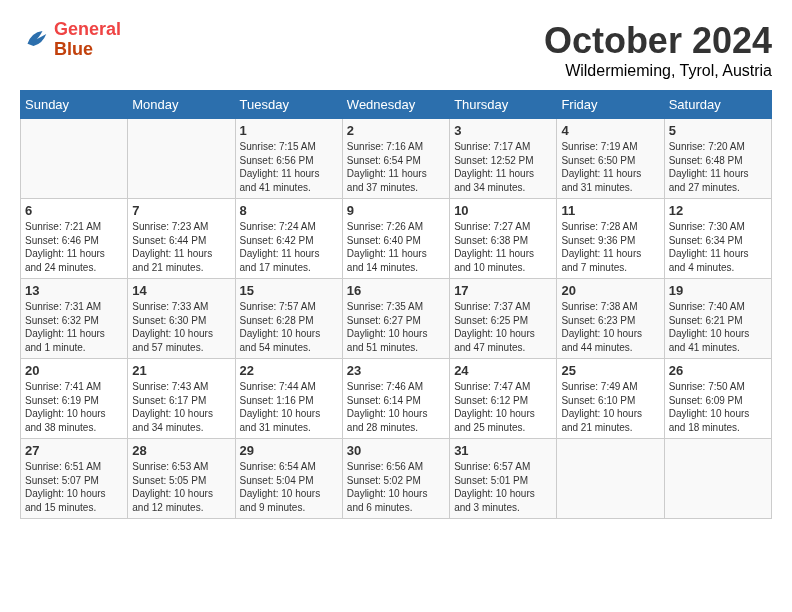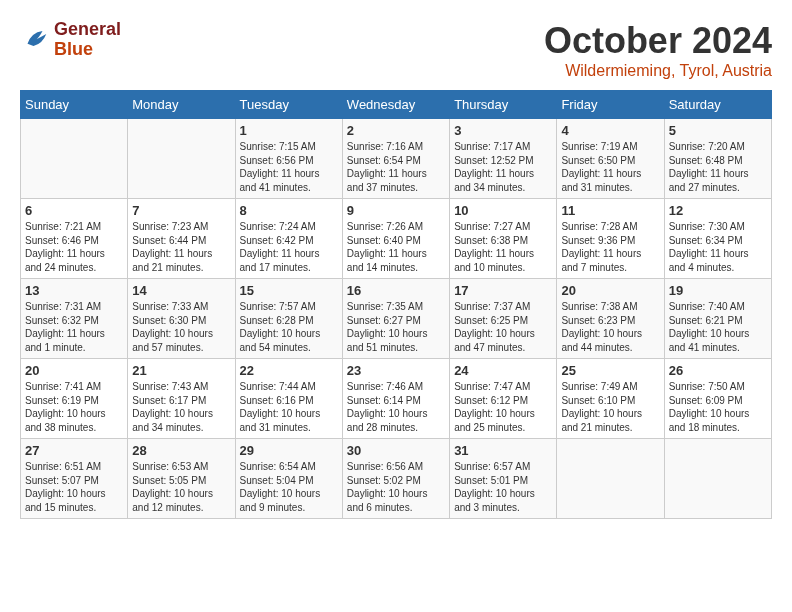--- a/index.html
+++ b/index.html
@@ -21,37 +21,37 @@
       align-items: center;
       gap: 4px;
     }
     .logo-text {
       font-size: 18px;
       font-weight: bold;
       color: #333;
       line-height: 1.1;
     }
     .logo-text span {
-      color: #7f1d1d;
+      color: #ef4444;
     }
     .logo-bird {
       width: 30px;
       height: 30px;
     }
     .title-area {
       text-align: right;
     }
     .month-title {
       font-size: 36px;
       font-weight: bold;
       color: #333;
     }
     .subtitle {
       font-size: 16px;
-      color: #c2410c;
+      color: #000000;
     }
     table {
       width: 100%;
       border-collapse: collapse;
       font-size: 11px;
     }
     thead tr {
       background-color: #2c6fad;
       color: white;
       padding-left: 24px;
@@ -255,21 +255,21 @@
         </td>
         <td>
           <span class="day-number">21</span>
           <div class="day-info">Sunrise: 7:43 AM
 Sunset: 6:17 PM
 Daylight: 10 hours and 34 minutes.</div>
         </td>
         <td>
           <span class="day-number">22</span>
           <div class="day-info">Sunrise: 7:44 AM
-Sunset: 6:16 PM
+Sunset: 1:16 PM
 Daylight: 10 hours and 31 minutes.</div>
         </td>
         <td>
           <span class="day-number">23</span>
           <div class="day-info">Sunrise: 7:46 AM
 Sunset: 6:14 PM
 Daylight: 10 hours and 28 minutes.</div>
         </td>
         <td>
           <span class="day-number">24</span>

